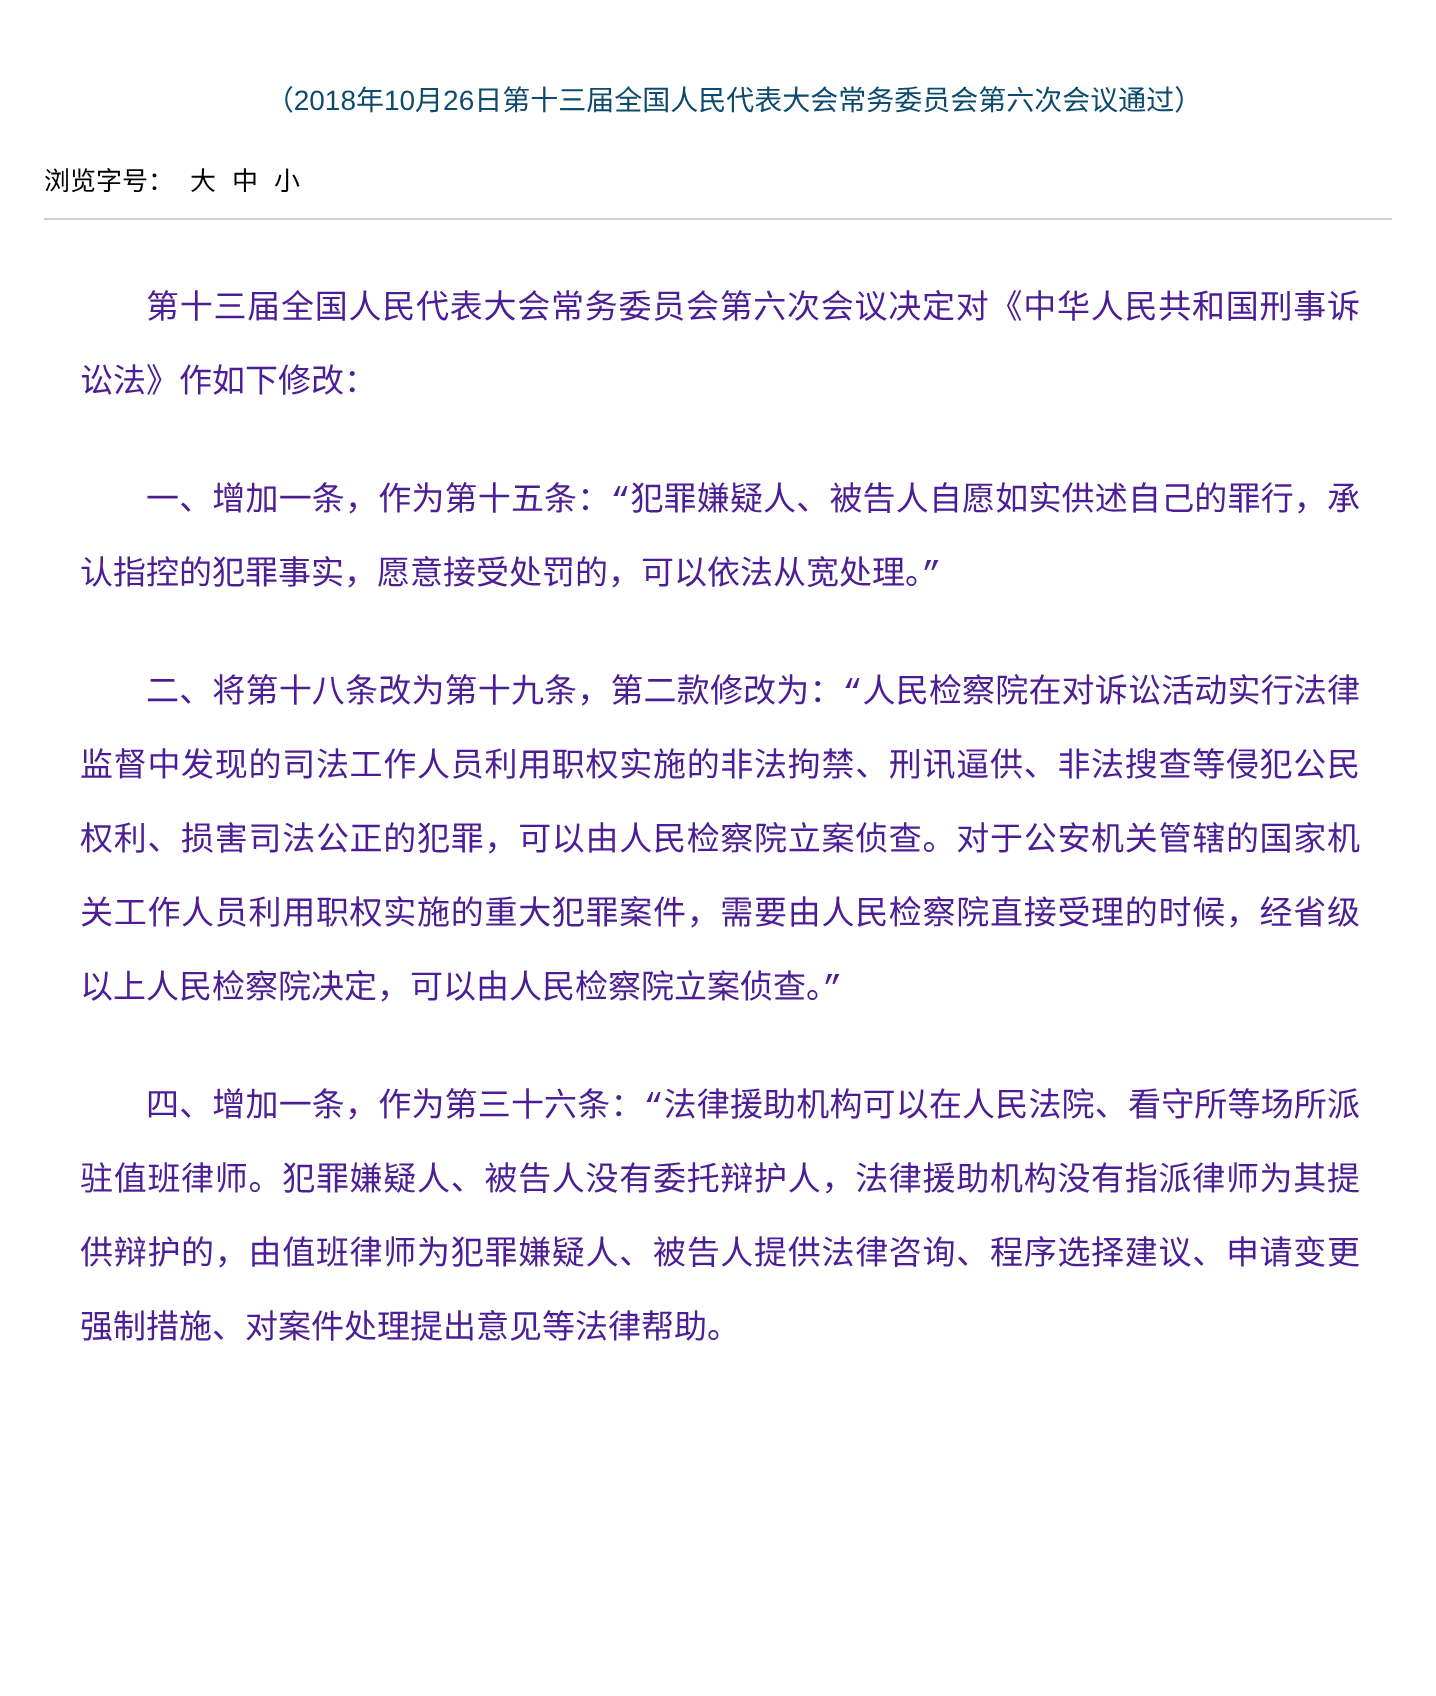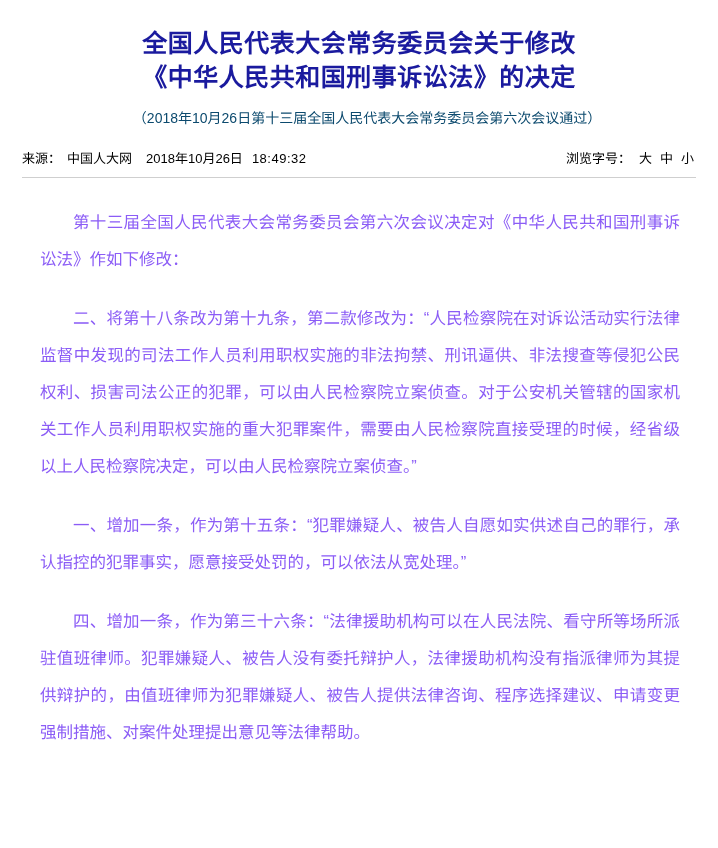--- a/index.html
+++ b/index.html
@@ -86,59 +86,49 @@
   }
   .fontsize-opt:first-of-type { margin-left: 0; }
 
   
   .article-body {
     margin: 0 38px 0 40px;
     padding-top: 26px;
   }
   .para {
     margin: 0 0 22px 0;
-    font-family: Liberation Sans, sans-serif;
+    font-family: Liberation Mono, monospace;
     font-size: 16.5px;
     line-height: 37px;
     text-align: justify;
     text-justify: inter-ideograph;
     text-indent: 2em;
-    color: #8b5cf6;
+    color: #4c1d95;
   }
   .para:last-child { margin-bottom: 0; }
 </style>
 </head>
 <body>
 
 <div class="page">
 
   <div class="title-block">
-    <h1 class="doc-title">
-      <span>全国人民代表大会常务委员会关于修改</span>
-      <span class="line2">《中华人民共和国刑事诉讼法》的决定</span>
-    </h1>
     <div class="doc-subtitle">（2018年10月26日第十三届全国人民代表大会常务委员会第六次会议通过）</div>
   </div>
 
   <div class="meta-bar">
-    <div class="meta-left">
-      <span class="meta-label">来源：</span>
-      <span class="meta-source">中国人大网</span>
-      <span class="meta-date">2018年10月26日</span>
-      <span class="meta-time">18:49:32</span>
-    </div>
     <div class="meta-right">
       <span class="fontsize-label">浏览字号：</span>
       <a class="fontsize-opt" href="#">大</a>
       <a class="fontsize-opt" href="#">中</a>
       <a class="fontsize-opt" href="#">小</a>
     </div>
   </div>
 
   <div class="article-body">
     <p class="para">第十三届全国人民代表大会常务委员会第六次会议决定对《中华人民共和国刑事诉讼法》作如下修改：</p>
+    <p class="para">一、增加一条，作为第十五条：“犯罪嫌疑人、被告人自愿如实供述自己的罪行，承认指控的犯罪事实，愿意接受处罚的，可以依法从宽处理。”</p>
     <p class="para">二、将第十八条改为第十九条，第二款修改为：“人民检察院在对诉讼活动实行法律监督中发现的司法工作人员利用职权实施的非法拘禁、刑讯逼供、非法搜查等侵犯公民权利、损害司法公正的犯罪，可以由人民检察院立案侦查。对于公安机关管辖的国家机关工作人员利用职权实施的重大犯罪案件，需要由人民检察院直接受理的时候，经省级以上人民检察院决定，可以由人民检察院立案侦查。”</p>
-    <p class="para">一、增加一条，作为第十五条：“犯罪嫌疑人、被告人自愿如实供述自己的罪行，承认指控的犯罪事实，愿意接受处罚的，可以依法从宽处理。”</p>
     <p class="para">四、增加一条，作为第三十六条：“法律援助机构可以在人民法院、看守所等场所派驻值班律师。犯罪嫌疑人、被告人没有委托辩护人，法律援助机构没有指派律师为其提供辩护的，由值班律师为犯罪嫌疑人、被告人提供法律咨询、程序选择建议、申请变更强制措施、对案件处理提出意见等法律帮助。</p>
 
   </div>
 
 </div>
 
 </body></html>

